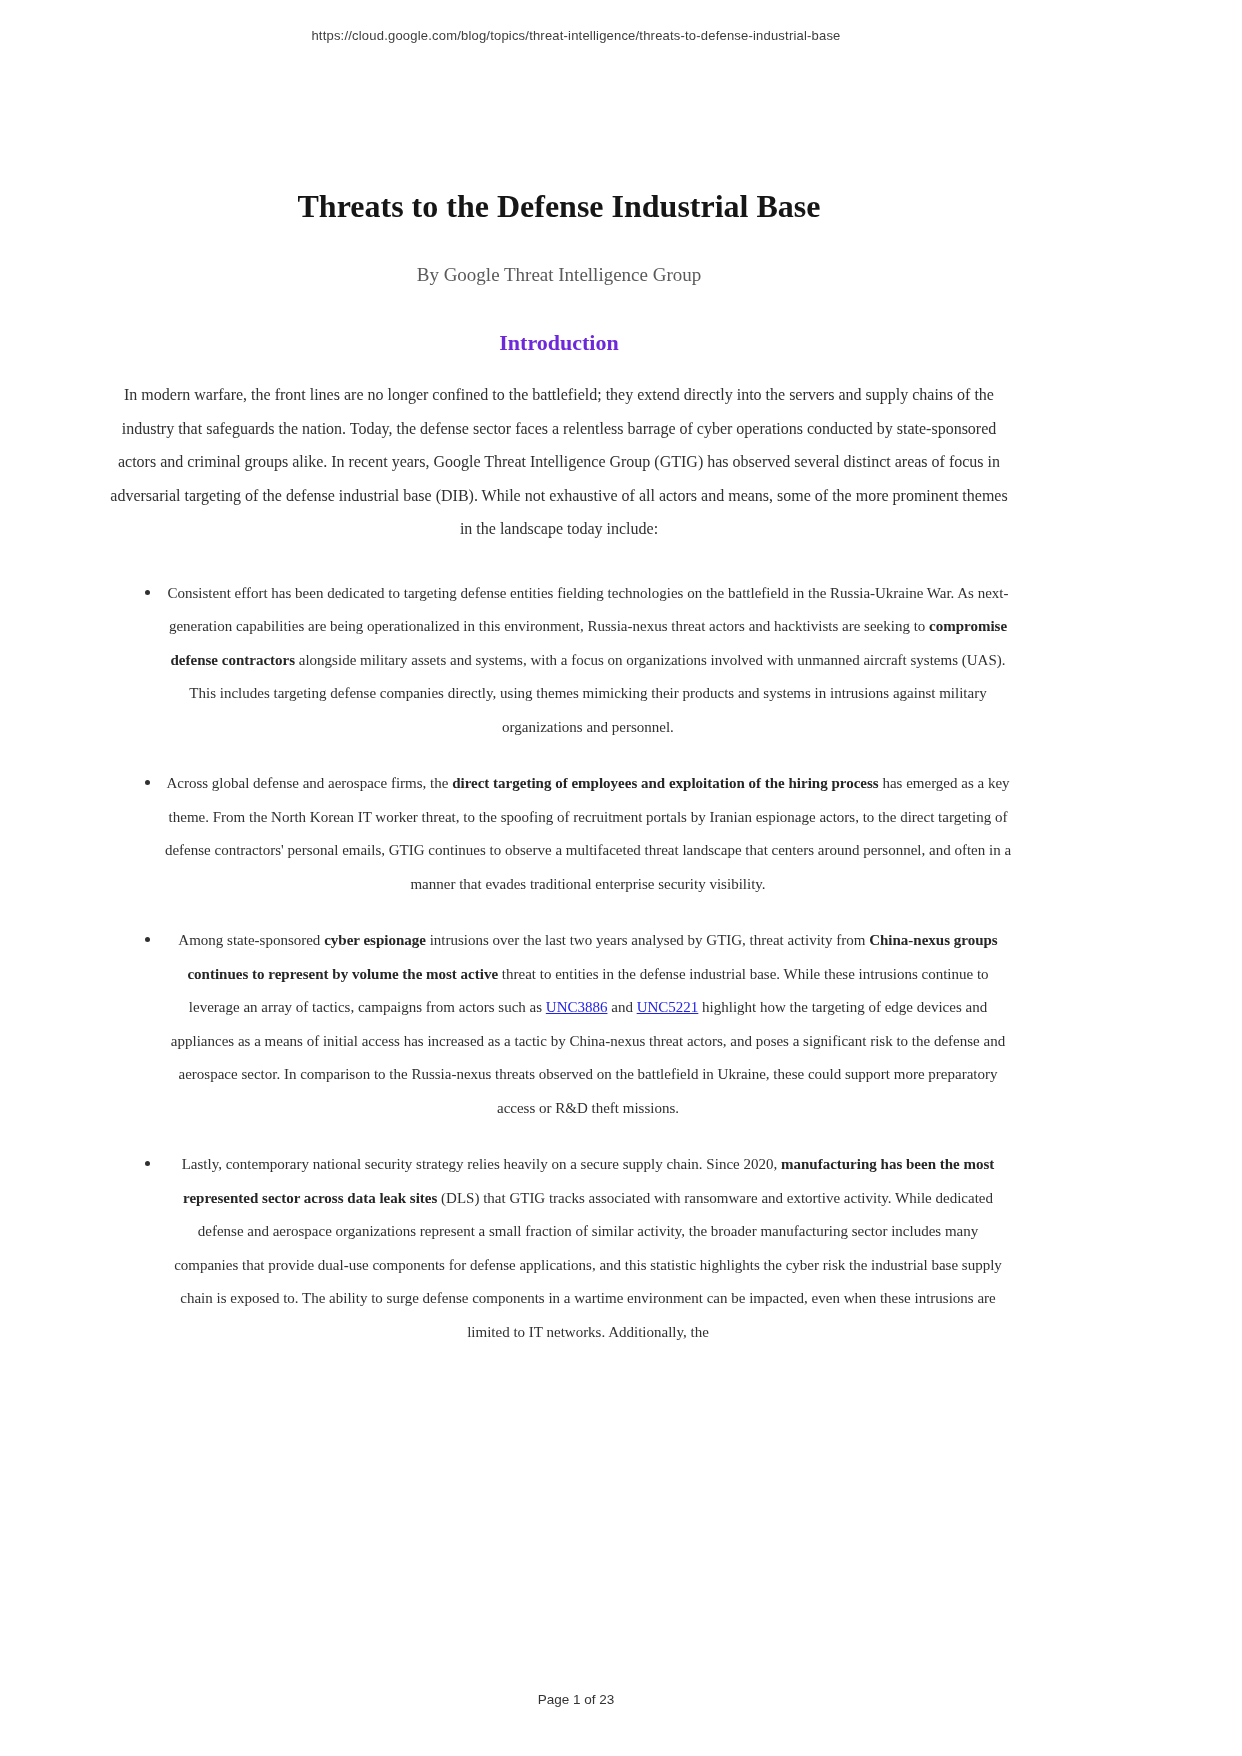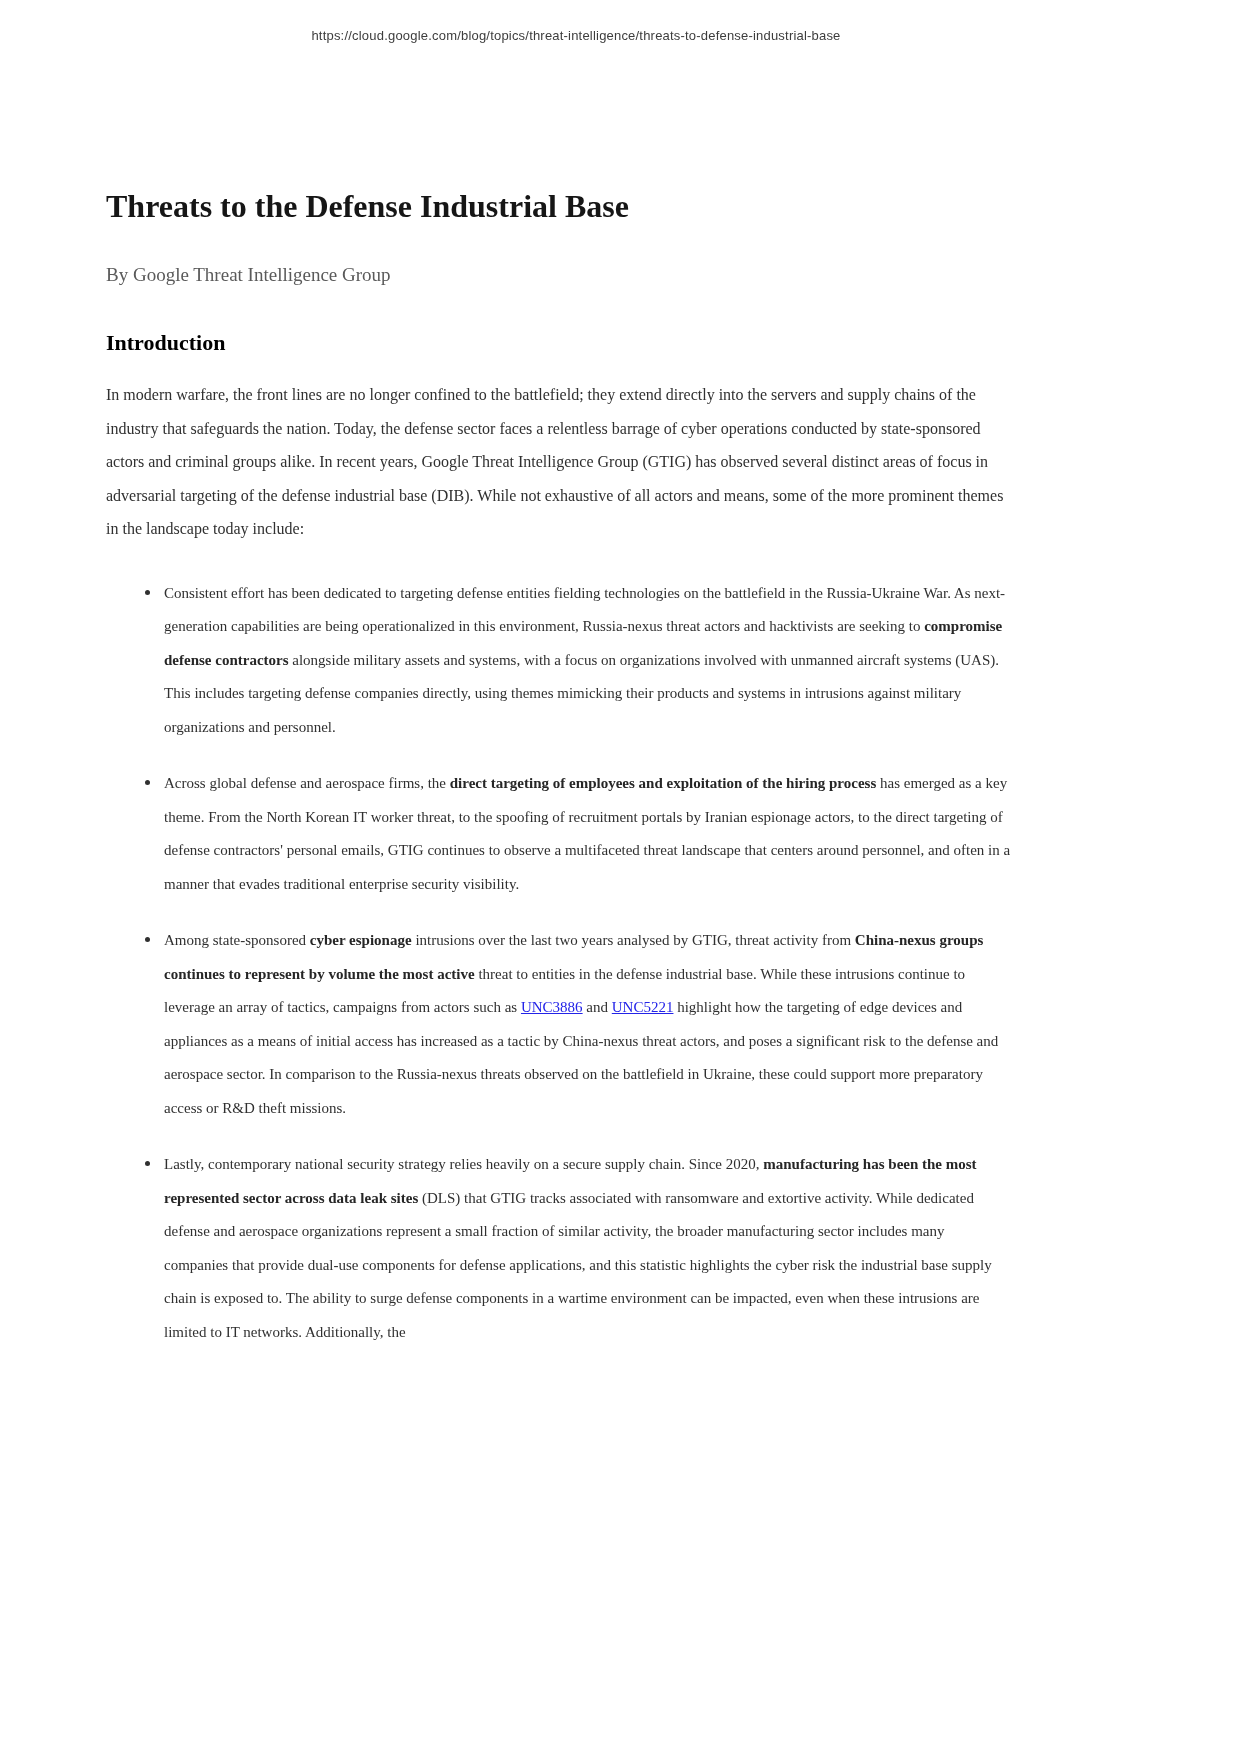--- a/index.html
+++ b/index.html
@@ -26,20 +26,21 @@
     font-family: "Liberation Sans", sans-serif;
     font-size: 13px;
     letter-spacing: 0.2px;
     color: #3d3d3d;
   }
   .article {
     position: absolute;
     left: 106px;
     top: 186px;
     width: 906px;
+    text-align: center;
   }
   .article-title {
     margin: 0;
     font-size: 32px;
     line-height: 40px;
     font-weight: 700;
     color: #161616;
   }
   .byline {
     margin: 38px 0 0 0;
@@ -49,21 +50,21 @@
   .meta {
     margin: 26px 0 0 0;
     font-size: 17.5px;
     color: #5a5a5a;
   }
   .section-heading {
     margin: 44px 0 0 0;
     font-size: 22px;
     line-height: 26px;
     font-weight: 700;
-    color: #000000;
+    color: #6d28d9;
   }
   .body-para {
     margin: 22px 0 0 0;
     font-size: 16px;
     line-height: 33.5px;
     color: #303030;
   }
   .themes-list {
     margin: 30px 0 0 0;
     padding: 0 0 0 56px;
@@ -115,14 +116,17 @@
     <h2 class="section-heading">Introduction</h2>
     <p class="body-para">In modern warfare, the front lines are no longer confined to the battlefield; they extend directly into the servers and supply chains of the industry that safeguards the nation. Today, the defense sector faces a relentless barrage of cyber operations conducted by state-sponsored actors and criminal groups alike. In recent years, Google Threat Intelligence Group (GTIG) has observed several distinct areas of focus in adversarial targeting of the defense industrial base (DIB). While not exhaustive of all actors and means, some of the more prominent themes in the landscape today include:</p>
     <ul class="themes-list">
       <li><span>Consistent effort has been dedicated to targeting defense entities fielding technologies on the battlefield in the Russia-Ukraine War. As next-generation capabilities are being operationalized in this environment, Russia-nexus threat actors and hacktivists are seeking to </span><span class="b">compromise defense contractors</span><span> alongside military assets and systems, with a focus on organizations involved with unmanned aircraft systems (UAS). This includes targeting defense companies directly, using themes mimicking their products and systems in intrusions against military organizations and personnel.</span></li>
       <li><span>Across global defense and aerospace firms, the </span><span class="b">direct targeting of employees and exploitation of the hiring process</span><span> has emerged as a key theme. From the North Korean IT worker threat, to the spoofing of recruitment portals by Iranian espionage actors, to the direct targeting of defense contractors' personal emails, GTIG continues to observe a multifaceted threat landscape that centers around personnel, and often in a manner that evades traditional enterprise security visibility.</span></li>
       <li><span>Among state-sponsored </span><span class="b">cyber espionage</span><span> intrusions over the last two years analysed by GTIG, threat activity from </span><span class="b">China-nexus groups continues to represent by volume the most active</span><span> threat to entities in the defense industrial base. While these intrusions continue to leverage an array of tactics, campaigns from actors such as </span><a class="inline-link" href="#">UNC3886</a><span> and </span><a class="inline-link" href="#">UNC5221</a><span> highlight how the targeting of edge devices and appliances as a means of initial access has increased as a tactic by China-nexus threat actors, and poses a significant risk to the defense and aerospace sector. In comparison to the Russia-nexus threats observed on the battlefield in Ukraine, these could support more preparatory access or R&amp;D theft missions.</span></li>
       <li><span>Lastly, contemporary national security strategy relies heavily on a secure supply chain. Since 2020, </span><span class="b">manufacturing has been the most represented sector across data leak sites</span><span> (DLS) that GTIG tracks associated with ransomware and extortive activity. While dedicated defense and aerospace organizations represent a small fraction of similar activity, the broader manufacturing sector includes many companies that provide dual-use components for defense applications, and this statistic highlights the cyber risk the industrial base supply chain is exposed to. The ability to surge defense components in a wartime environment can be impacted, even when these intrusions are limited to IT networks. Additionally, the</span></li>
     </ul>
   </div>
 
+  <div class="page-footer">
+    <span>Page 1 of 23</span>
+  </div>
 
 </div>
 
 </body></html>

